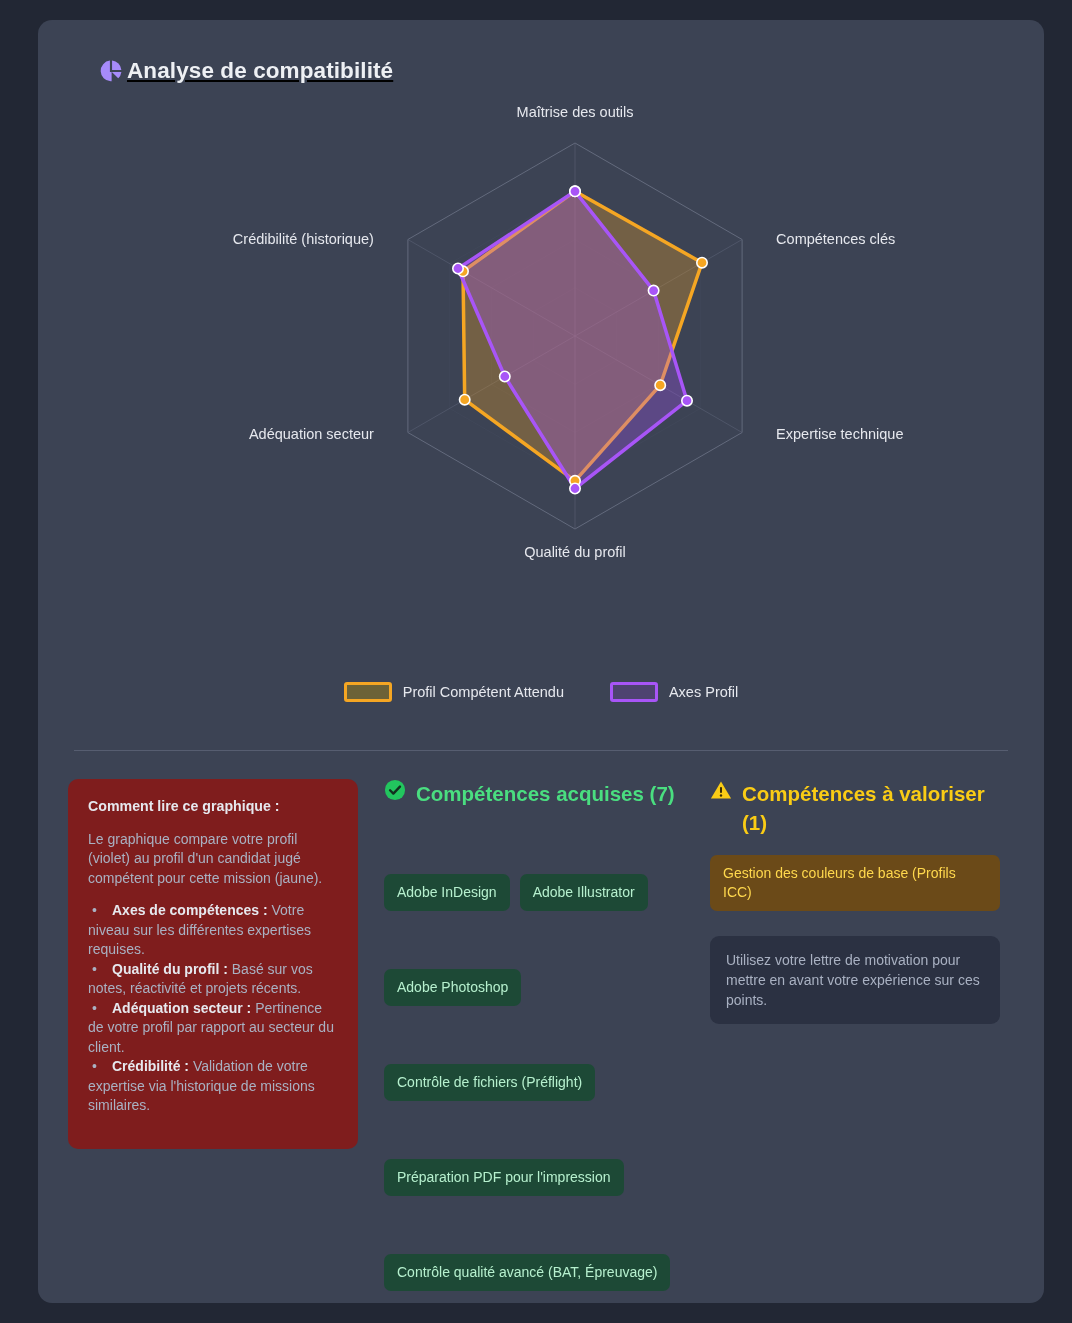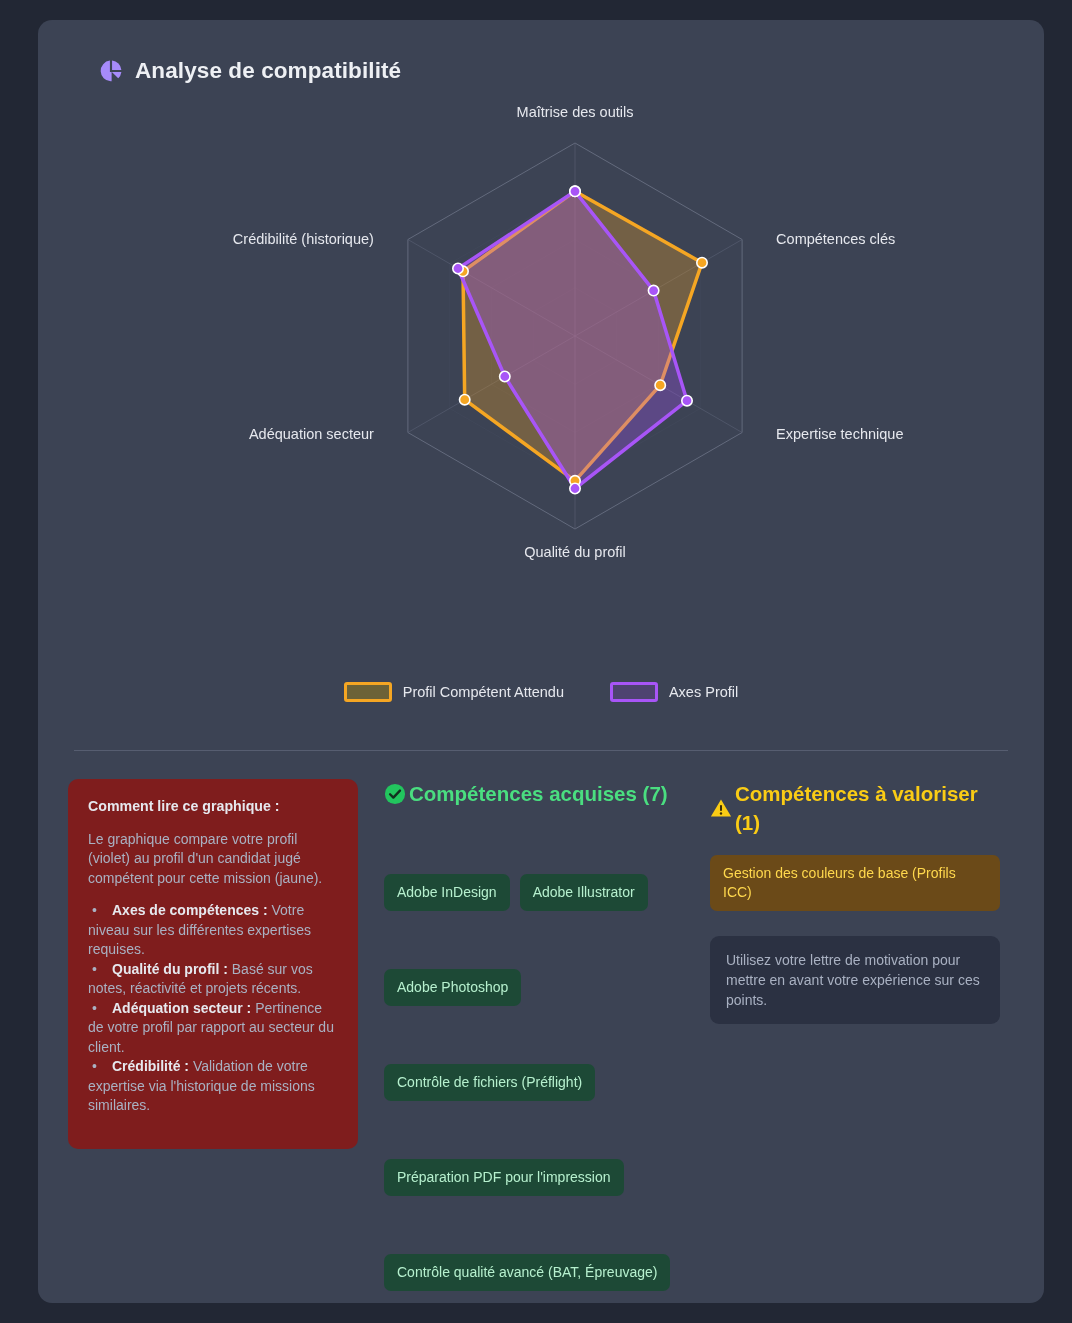--- a/index.html
+++ b/index.html
@@ -20,23 +20,24 @@
     background: #3c4354;
     border-radius: 14px;
     width: 1006px;
     height: 1283px;
     padding: 26px 28px 0 28px;
     position: relative;
   }
   .card-header {
     display: flex;
     align-items: center;
-    gap: 11px;
+    gap: 3px;
     padding-left: 32px;
     margin-top: 12px;
+    text-decoration: underline;
   }
   .pie-icon { width: 26px; height: 26px; display: block; flex: 0 0 auto; }
   .card-title {
     color: #eef0f4;
     font-size: 22.5px;
     font-weight: bold;
     letter-spacing: .1px;
   }
 
   
@@ -111,22 +112,21 @@
     content: "\2022";
     color: #a9b1c2;
     display: inline-block;
     width: 20px;
     padding-left: 4px;
   }
   .help-list b { color: #e6e8ee; }
 
   .sec-head {
     display: flex;
-    align-items: center;
-    gap: 3px;
+    gap: 10px;
     margin-bottom: 18px;
   }
   .sec-head .badge-icon { flex: 0 0 auto; width: 22px; height: 22px; }
   .sec-title { font-size: 20.5px; font-weight: bold; line-height: 29px; }
   .sec-title.green { color: #4ade80; }
   .sec-title.amber { color: #facc15; }
 
   .chips { display: flex; flex-wrap: wrap; gap: 10px; }
   .chip {
     border-radius: 7px;

